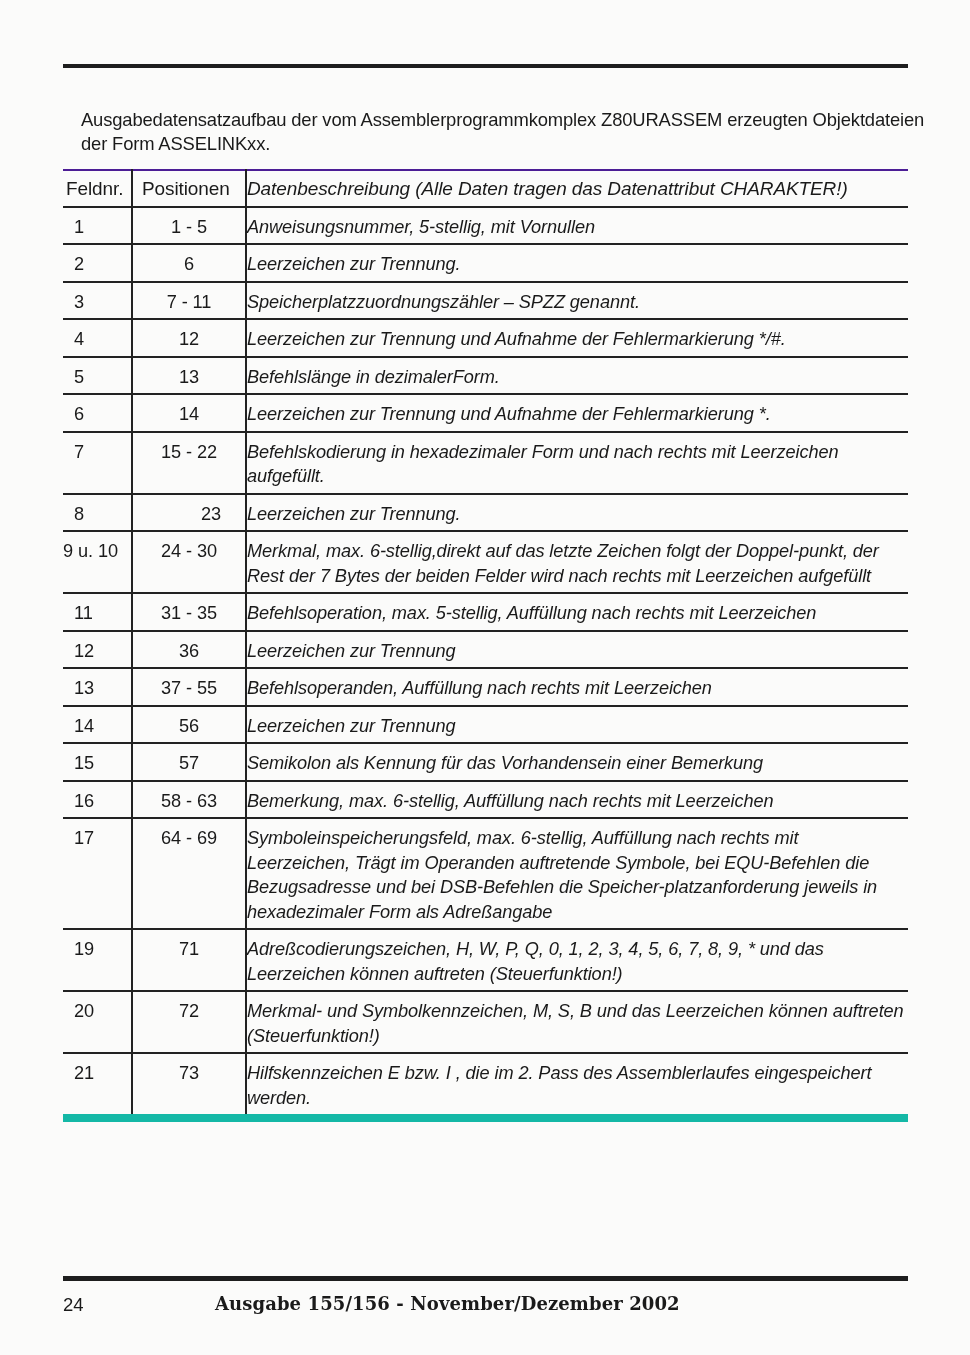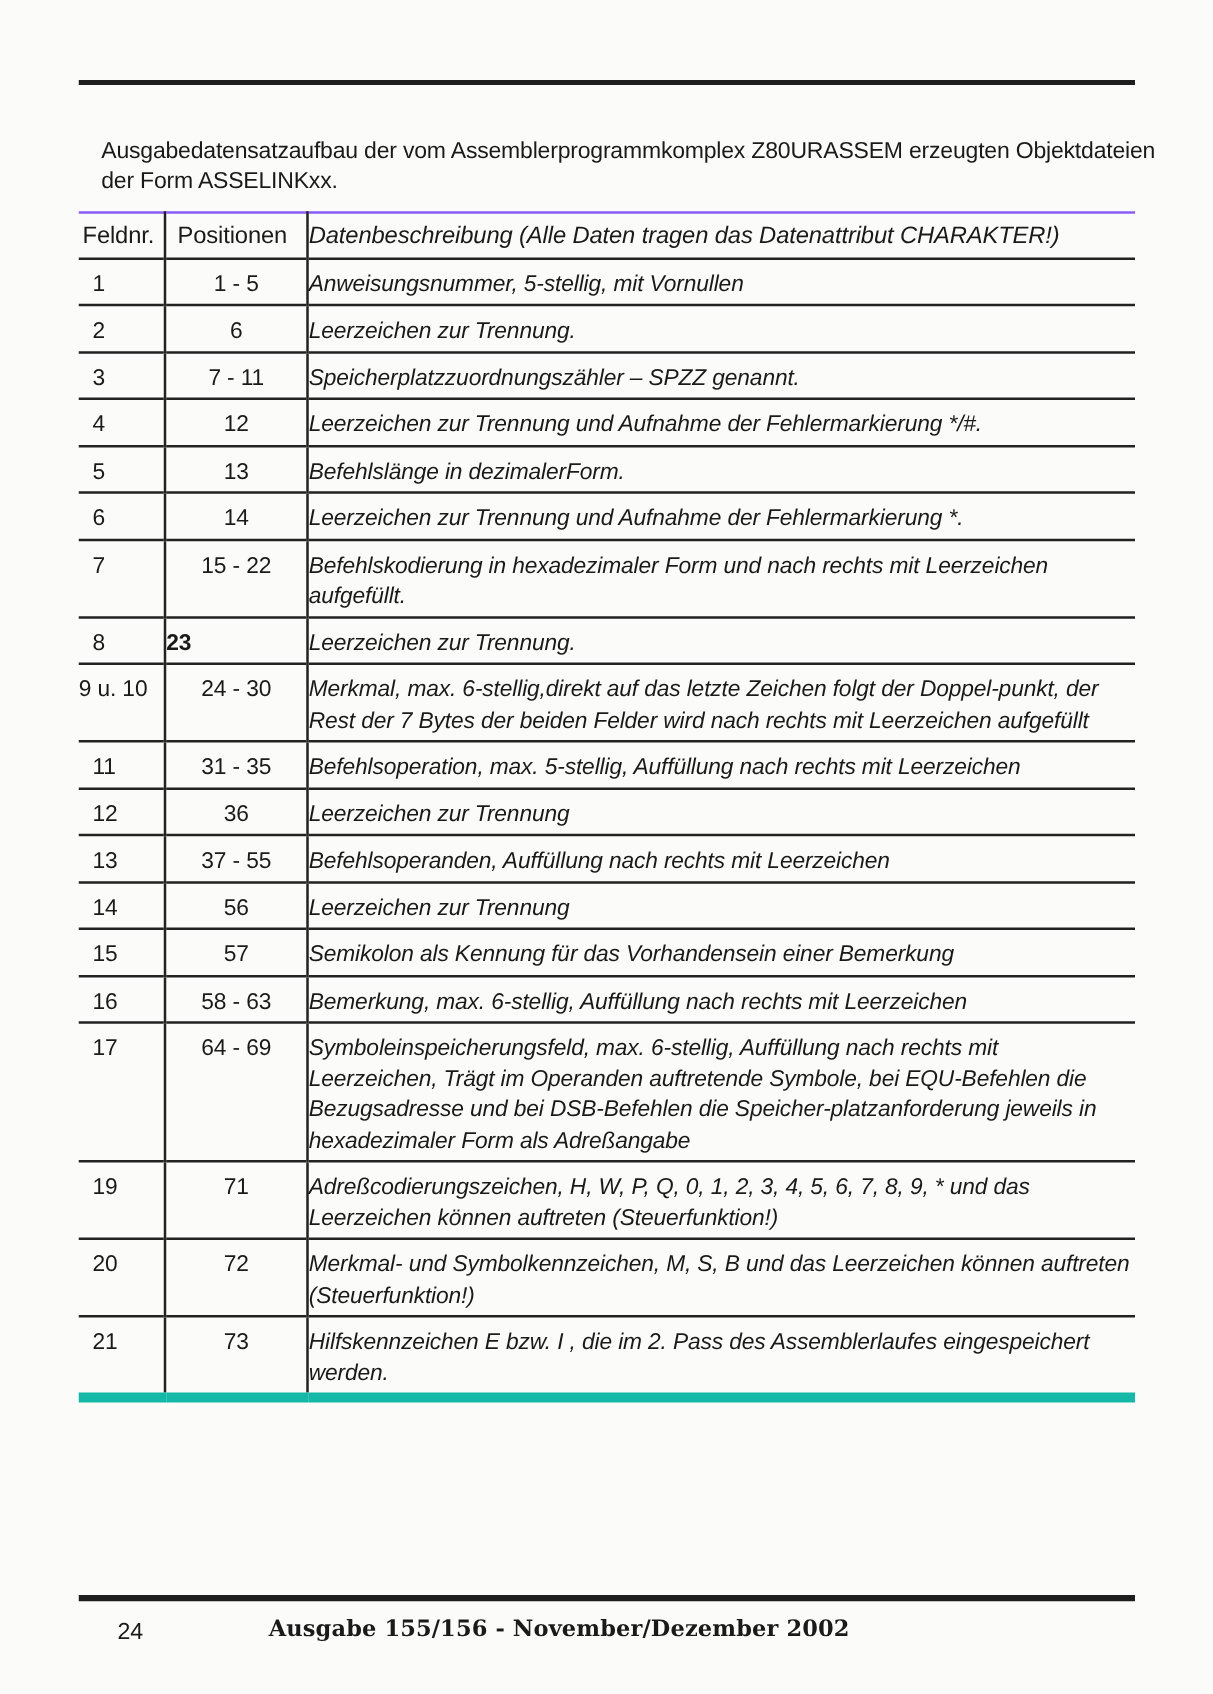--- a/index.html
+++ b/index.html
@@ -19,32 +19,32 @@
       font-size: 18.2px; line-height: 24.5px; letter-spacing: -0.1px;
     }
     table.spec col.c1 { width: 69px; }
     table.spec col.c2 { width: 114px; }
     table.spec col.c3 { width: 662px; }
     table.spec th, table.spec td {
       vertical-align: top; padding: 7px 0 4px 0; font-weight: normal; text-align: left;
       border-top: 2px solid #222;
     }
     table.spec th { font-size: 19px; padding-top: 6px; padding-bottom: 4px; }
-    table.spec tr:first-child th { border-top: 2px solid #8b5cf6; }
+    table.spec tr:first-child th { border-top: 2px solid #4c1d95; }
     table.spec tr:last-child td { border-bottom: 8px solid #14b8a6; }
     table.spec .c-feld { padding-left: 3px; border-right: 2px solid #222; }
     table.spec td.c-feld { padding-left: 11px; }
     table.spec td.c-feld.wide { padding-left: 0; }
     table.spec .c-pos { border-right: 2px solid #222; text-align: center; margin-left: 24px; }
     table.spec th.c-pos { padding-left: 9px; text-align: left; }
     table.spec .c-desc { padding-right: 4px; font-style: italic; }
-    table.spec td.c-pos.right { text-align: left; padding-right: 24px; font-weight: bold; }
+    table.spec td.c-pos.right { text-align: right; padding-right: 24px; }
     .rule-bottom { position: absolute; left: 63px; top: 1276px; width: 845px; height: 5px; background: #1e1e1e; }
     .footer-page {
-      position: absolute; left: 63px; top: 1294px; font-size: 18.5px; margin-left: 31px;
+      position: absolute; left: 63px; top: 1294px; font-size: 18.5px;
     }
     .footer-title {
       position: absolute; left: 215px; top: 1293px;
       font-family: "DejaVu Serif", "Liberation Serif", serif; font-weight: bold;
       font-size: 18px; letter-spacing: 0.1px;
     }
   </style>
 </head>
 <body>
 

